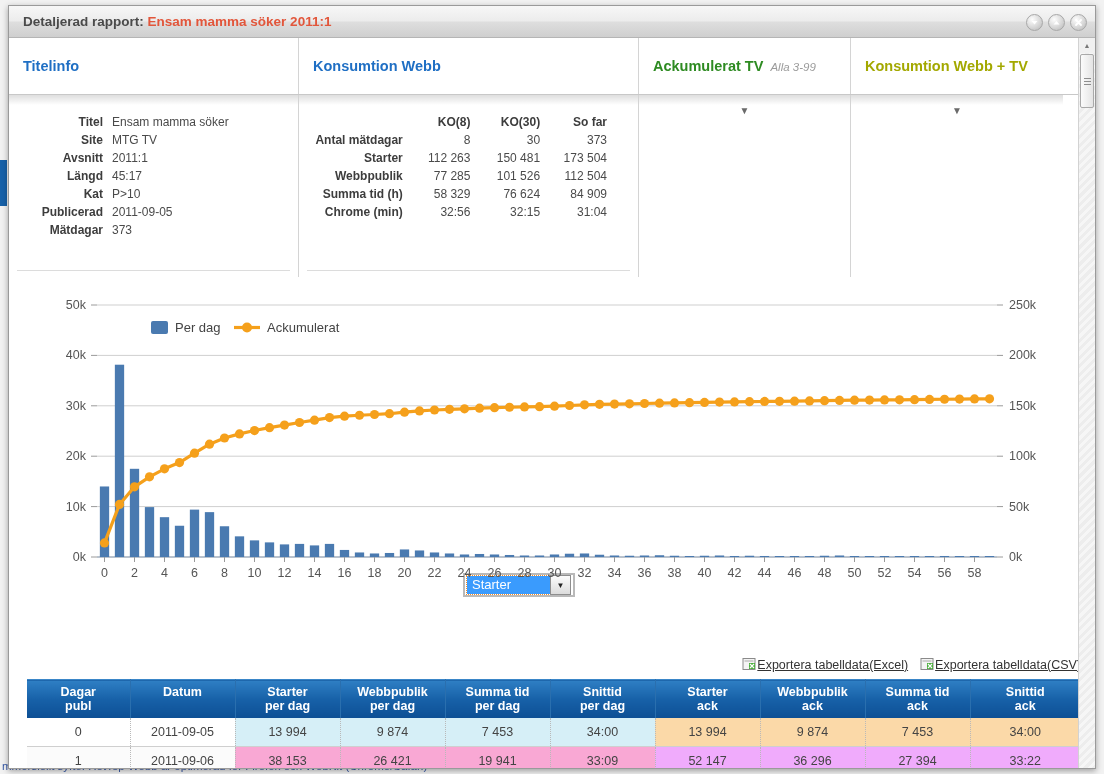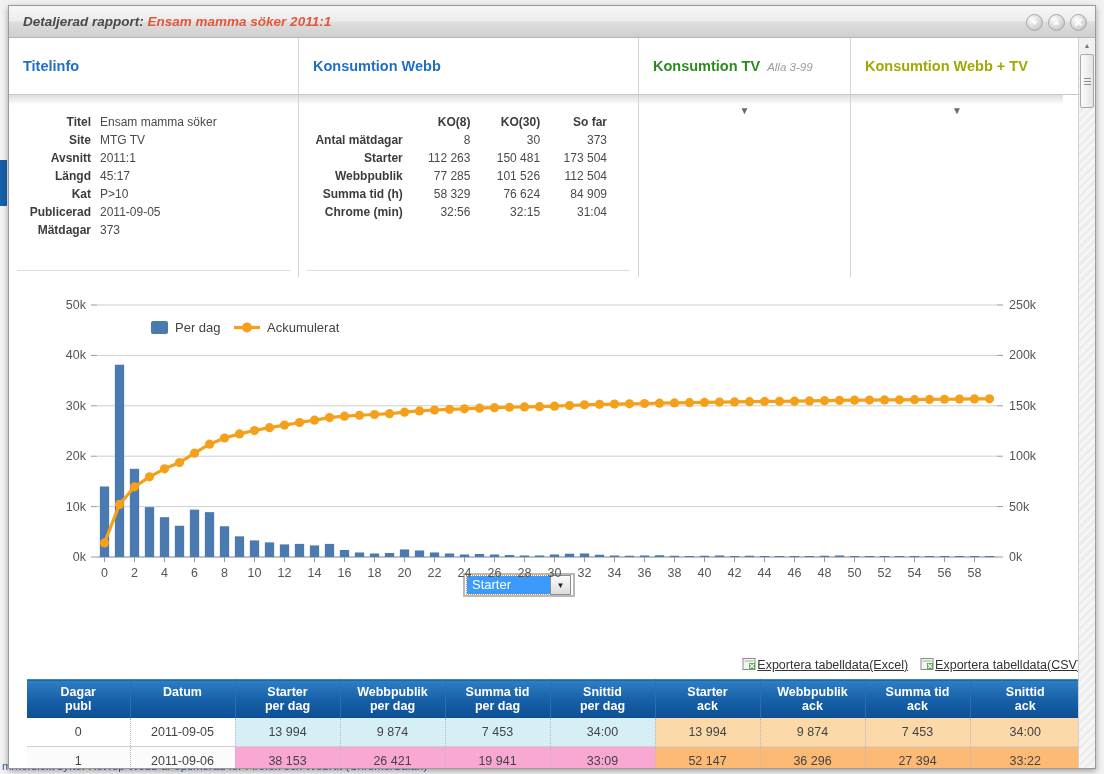--- a/index.html
+++ b/index.html
@@ -26,21 +26,21 @@
     box-shadow:0 2px 6px rgba(0,0,0,.35);
     box-sizing:border-box;overflow:hidden;
   }
   .titlebar{
     position:relative;height:31px;
     background:linear-gradient(to bottom,#f7f7f7 0%,#ececec 48%,#dedede 52%,#cfcfcf 100%);
     border-bottom:1px solid #b5b5b5;
   }
   .titlebar .title{
     position:absolute;left:14px;top:0;height:31px;line-height:31px;
-    font-size:13.5px;font-weight:bold;color:#4a4a4a;white-space:nowrap;font-style:italic;
+    font-size:13.5px;font-weight:bold;color:#4a4a4a;white-space:nowrap;
   }
   .titlebar .title .rep{color:#e2563b;}
   .wbtns{position:absolute;right:8px;top:8px;display:flex;gap:5px;}
   .wbtn{
     width:15px;height:15px;border-radius:50%;
     background:radial-gradient(circle at 35% 30%,#fdfdfd 0%,#d8d8d8 55%,#b6b6b6 100%);
     border:1px solid #a8a8a8;position:relative;cursor:pointer;
   }
   .wbtn svg{position:absolute;left:2px;top:2px;}
 
@@ -79,21 +79,21 @@
   }
   .shade{
     height:10px;
     background:linear-gradient(to bottom,rgba(0,0,0,.13),rgba(0,0,0,0));
   }
   .collapsed-arrow{
     text-align:center;color:#6a6a6a;font-size:10px;line-height:10px;
     padding-top:1px;cursor:pointer;
   }
 
-  table.kv{border-collapse:collapse;margin:8px 0 0 0;width:100%;}
+  table.kv{border-collapse:collapse;margin:8px 0 0 12px;width:100%;}
   table.kv td{font-size:12px;padding:2px 0;color:#4a4a4a;}
   table.kv td.k{text-align:right;font-weight:bold;width:82px;padding-right:9px;color:#3d3d3d;}
   table.kv td.v{text-align:left;color:#4a4a4a;}
 
   table.num{border-collapse:collapse;margin:8px 10px 0 0;width:320px;}
   table.num td,table.num th{font-size:12px;padding:2px 0;color:#4a4a4a;}
   table.num th{font-weight:bold;text-align:right;padding-right:12px;color:#3d3d3d;}
   table.num td.rl{text-align:right;font-weight:bold;padding-right:12px;color:#3d3d3d;width:120px;}
   table.num td.rv{text-align:right;padding-right:12px;width:66px;}
 
@@ -148,21 +148,21 @@
   table.dt tbody td{
     font-size:12.5px;color:#444;text-align:center;padding:7px 4px;
     border-right:1px dotted #b9b9b9;border-bottom:1px solid #cfcfcf;
     white-space:nowrap;
   }
   table.dt tbody td:last-child{border-right:none;}
   td.c-plain{background:#ffffff;}
   td.c-blue-a{background:#d6eff7;}
   td.c-blue-b{background:#f9a8d4;}
   td.c-org-a{background:#fbd9a8;}
-  td.c-org-b{background:#fdba74;}
+  td.c-org-b{background:#f0abfc;}
   tr.r-alt td.c-plain{background:#fbfbfb;}
 
   
   .vscroll{
     position:absolute;right:0;top:32px;width:17px;bottom:0;
     background:repeating-linear-gradient(135deg,#f6f6f6 0 3px,#ededed 3px 6px);
     border-left:1px solid #d2d2d2;box-sizing:border-box;
   }
   .vscroll .sb-up{
     height:15px;display:flex;align-items:center;justify-content:center;
@@ -217,21 +217,21 @@
 
     <div class="panels">
       <div class="panel-head p1">
         <div class="panel-title blue">Titelinfo</div>
       </div>
       <div class="panel-head p2">
         <div class="panel-title blue">Konsumtion Webb</div>
       </div>
       <div class="panel-head p3">
         <div class="panel-title green">
-          <span>Konsumtion TV</span><span class="panel-sub">Alla 3-99</span>
+          <span>Ackumulerat TV</span><span class="panel-sub">Alla 3-99</span>
         </div>
       </div>
       <div class="panel-head p4">
         <div class="panel-title olive">Konsumtion Webb + TV</div>
       </div>
     </div>
 
     <div class="cols">
 
       <div class="col c1">

